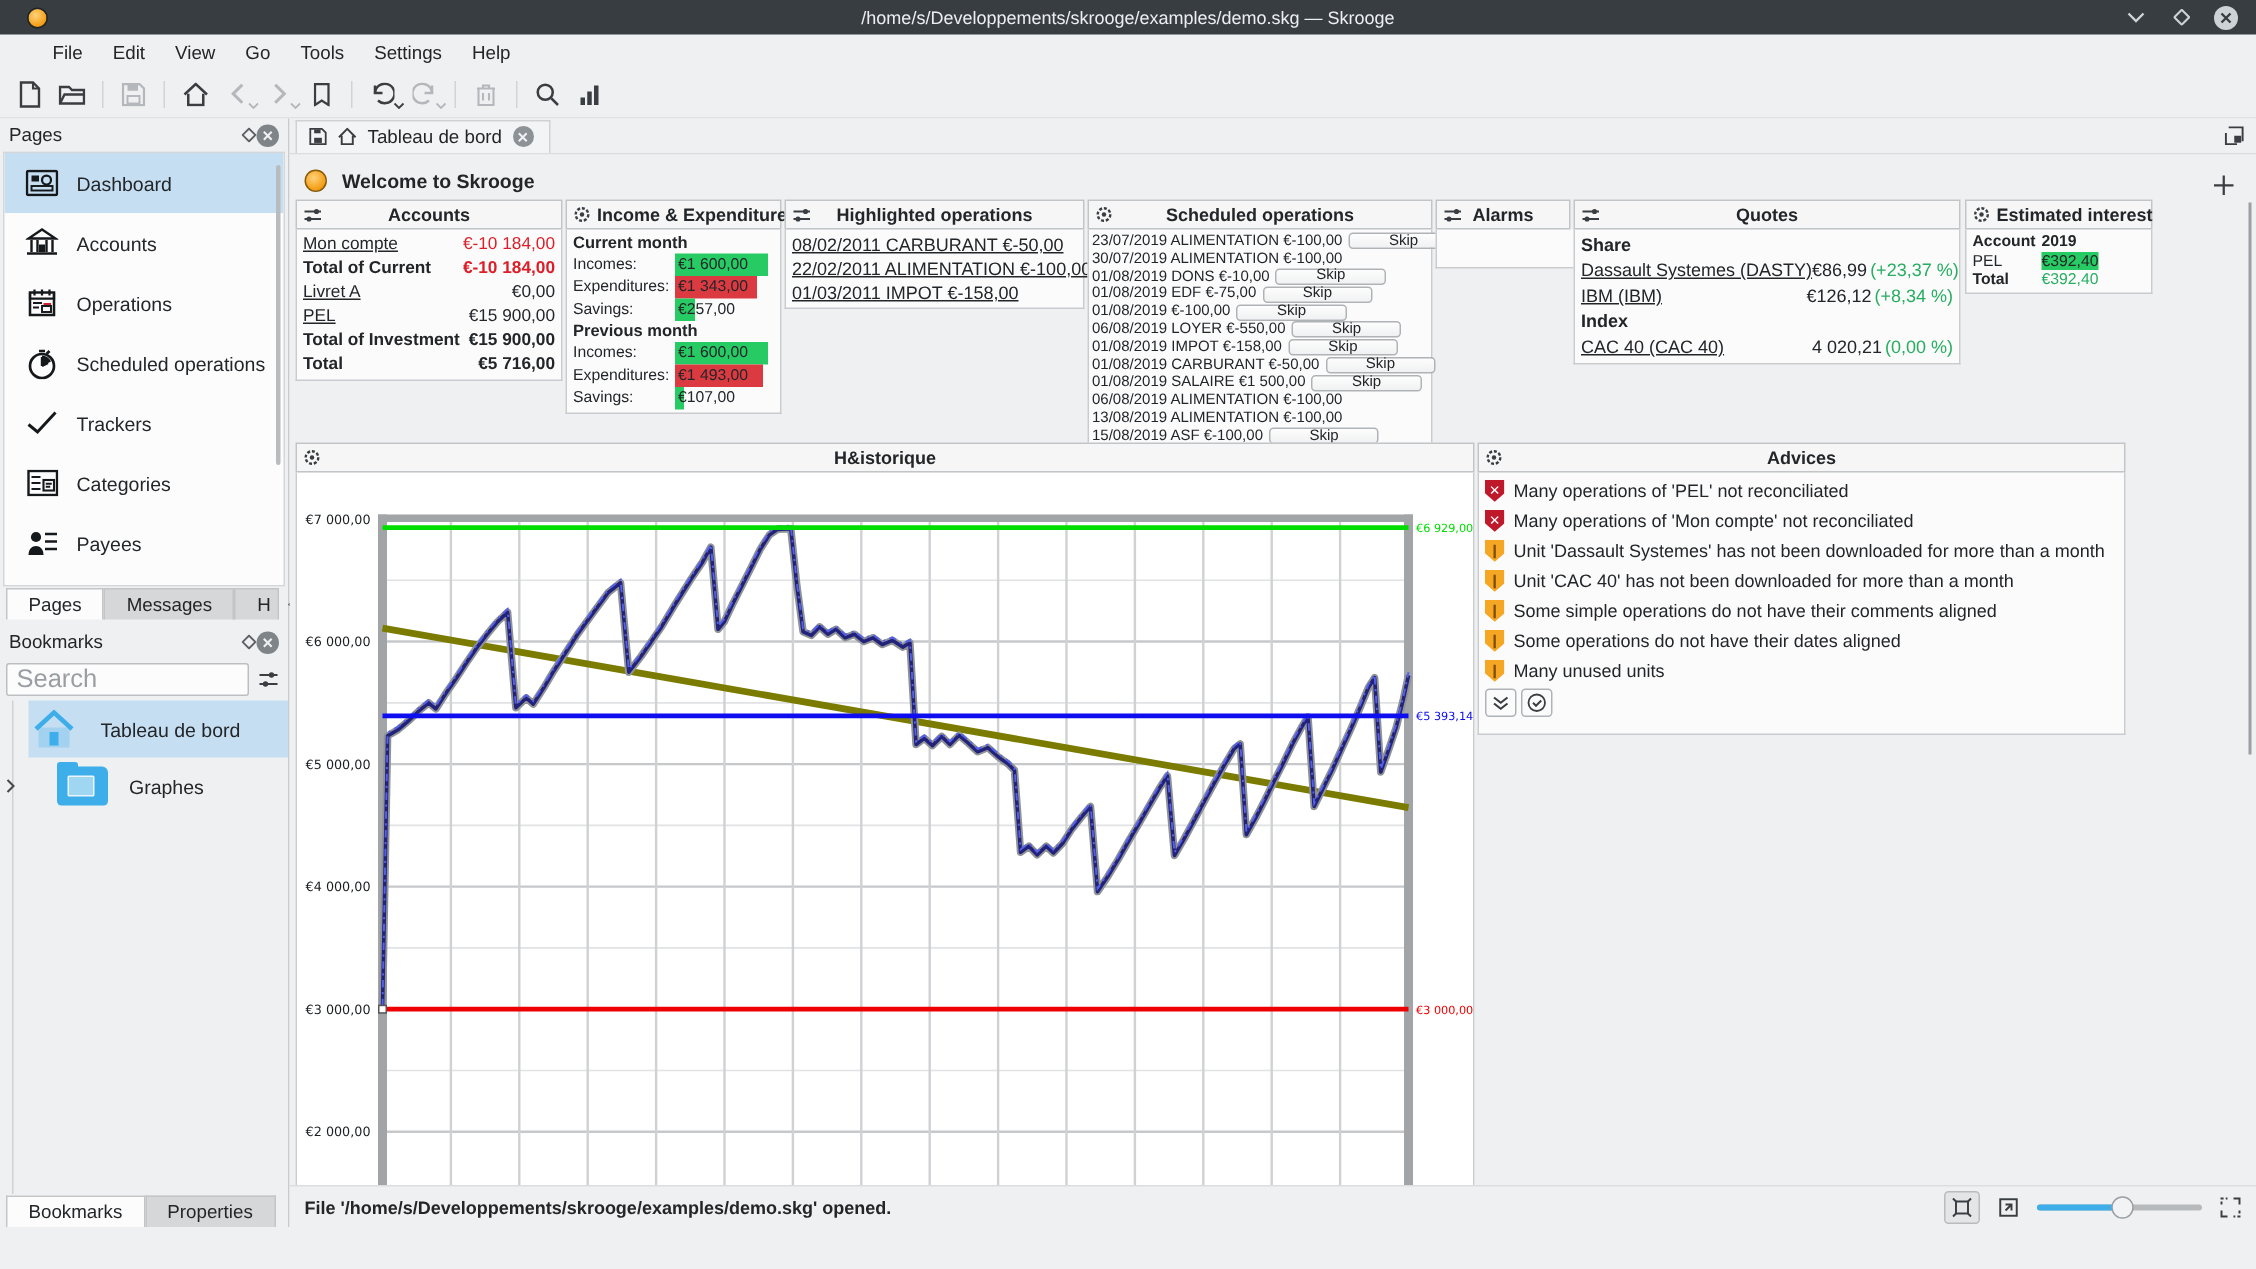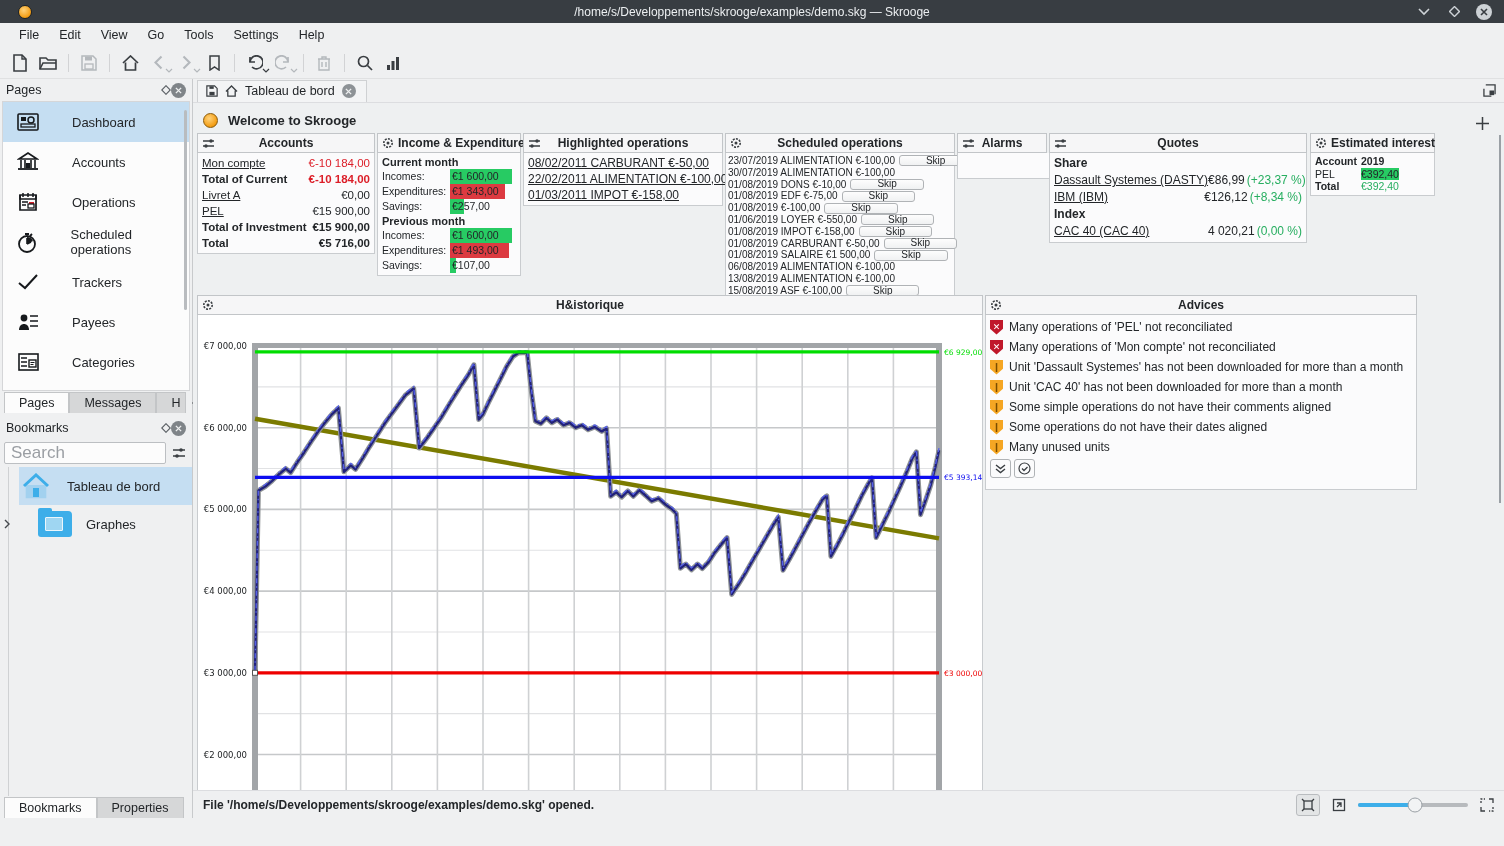--- a/index.html
+++ b/index.html
@@ -10,38 +10,38 @@
 
   
   .titlebar { height:23px; background:#383d42; display:flex; align-items:center; position:relative;gap:29px; }
   .titlebar .appicon { width:14px; height:14px; border-radius:50%; background:radial-gradient(circle at 40% 35%,#ffd27a,#f39c12 70%,#b9770e); margin-left:18px; border:1px solid #1f2326; }
   .titlebar .wtitle { position:absolute; left:0; right:0; text-align:center; color:#eceff1; font-size:12px; }
   .winbtns { margin-left:auto; display:flex; align-items:center; gap:14px; padding-right:12px; z-index:2; }
   .winbtns .wb { color:#cdd2d6; width:16px; height:16px; display:flex; align-items:center; justify-content:center; }
   .wb-close { background:#cdd2d6; color:#383d42 !important; border-radius:50%; font-weight:bold; }
 
   
-  .menubar { height:24px; display:flex; align-items:center; padding-left:10px; gap:2px; background:#eff0f1; }
+  .menubar { height:24px; display:flex; align-items:center; padding-left:26px; gap:2px; background:#eff0f1; }
   .menuitem { padding:3px 9px; font-size:12.5px; }
   .toolbar { height:32px; display:flex; align-items:center; padding-left:6px; background:#eff0f1; border-bottom:1px solid #e0e1e2; }
   .tbtn { width:28px; height:26px; display:flex; align-items:center; justify-content:center; color:#3a3e42; position:relative; }
   .tbtn.disabled { color:#b4b8bc; }
   .tbtn .ddc { position:absolute; right:-1px; bottom:3px; }
   .tsep { width:1px; height:18px; background:#d2d3d5; margin:0 6px; }
 
   
   .mainrow { display:flex; height:739px; }
   .dock { width:193px; border-right:1px solid #c8cacc; display:flex; flex-direction:column; background:#eff0f1; }
   .panel-head { height:22px; display:flex; align-items:center; padding:0 6px; font-size:12.5px; }
   .panel-head .ph-title { flex:1; }
   .panel-head .ph-ic { color:#5c6166; margin-left:8px; }
   .ph-close { width:15px; height:15px; background:#7f8488; color:#eff0f1; border-radius:50%; display:flex; align-items:center; justify-content:center; font-size:10px; }
 
   .pages-list { background:#fcfcfc; border:1px solid #d5d6d8; margin:0 2px; height:290px; position:relative; overflow:hidden; }
-  .page-item { height:40px; display:flex; align-items:center; padding-left:12px; gap:31px; }
+  .page-item { height:40px; display:flex; align-items:center; padding-left:12px; gap:10px; }
   .page-item.sel { background:#c5def2; }
   .page-item .pi-ic { width:26px; display:flex; justify-content:center; color:#16191c; }
   .page-item .pi-lb { font-size:13px; }
   .vscroll { position:absolute; right:2px; width:3px; background:#b9bcbf; border-radius:2px; }
 
   .dock-tabs { height:22px; display:flex; align-items:flex-end; padding-left:4px; }
   .dtab { padding:3px 14px; font-size:12.5px; background:#d6d7d8; border:1px solid #c3c5c7; border-bottom:none; }
   .dtab.active { background:#fcfcfc; }
   .dtab.cut { max-width:26px; overflow:hidden; }
   .dt-arrows { display:flex; gap:8px; margin:0 0 5px 6px; color:#45494d; }
@@ -356,40 +356,40 @@
                 <path d="M2 9l6 5L20 1" fill="none" stroke="currentColor" stroke-width="2"></path>
               </svg>
             </span>
           </span>
           <span class="pi-lb">Trackers</span>
         </div>
         <div class="page-item">
           <span class="pi-ic">
             <span style="display: flex;">
               <svg width="21" height="18" viewBox="0 0 21 18">
-                <circle cx="6" cy="5" r="3.4" fill="currentColor"></circle>
-                <path d="M1 17c0-4 2.4-6 5-6s5 2 5 6z" fill="currentColor"></path>
-                <path d="M12 3h8M12 8h8M12 13h8" stroke="currentColor" stroke-width="1.7"></path>
-              </svg>
-            </span>
-          </span>
-          <span class="pi-lb">Payees</span>
-        </div>
-        <div class="page-item">
-          <span class="pi-ic">
-            <span style="display: flex;">
-              <svg width="21" height="18" viewBox="0 0 21 18">
                 <rect x="1" y="1" width="19" height="16" fill="none" stroke="currentColor" stroke-width="1.6"></rect>
                 <path d="M3 5h6M3 9h6M3 13h6" stroke="currentColor" stroke-width="1.4"></path>
                 <rect x="11" y="7" width="7" height="7" fill="none" stroke="currentColor" stroke-width="1.4"></rect>
                 <path d="M12.5 9.5h4M12.5 11.5h3" stroke="currentColor" stroke-width="1.2"></path>
               </svg>
             </span>
           </span>
           <span class="pi-lb">Categories</span>
+        </div>
+        <div class="page-item">
+          <span class="pi-ic">
+            <span style="display: flex;">
+              <svg width="21" height="18" viewBox="0 0 21 18">
+                <circle cx="6" cy="5" r="3.4" fill="currentColor"></circle>
+                <path d="M1 17c0-4 2.4-6 5-6s5 2 5 6z" fill="currentColor"></path>
+                <path d="M12 3h8M12 8h8M12 13h8" stroke="currentColor" stroke-width="1.7"></path>
+              </svg>
+            </span>
+          </span>
+          <span class="pi-lb">Payees</span>
         </div>
       </div>
     <div class="dock-tabs" id="pages-tabs">
         <span class="dtab active">Pages</span>
         <span class="dtab">Messages</span>
         <span class="dtab cut">H</span>
         <span class="dt-arrows">
           <span style="display: flex;">
             <svg width="6" height="10" viewBox="0 0 6 10">
               <path d="M5 1L1 5l4 4" fill="none" stroke="currentColor" stroke-width="1.4"></path>
@@ -628,21 +628,21 @@
             </div>
             <div class="sch-row">
               <span>01/08/2019 EDF €-75,00</span>
               <span class="skipbtn">Skip</span>
             </div>
             <div class="sch-row">
               <span>01/08/2019  €-100,00</span>
               <span class="skipbtn">Skip</span>
             </div>
             <div class="sch-row">
-              <span>01/06/2019 LOYER €-550,00</span>
+              <span>06/08/2019 LOYER €-550,00</span>
               <span class="skipbtn">Skip</span>
             </div>
             <div class="sch-row">
               <span>01/08/2019 IMPOT €-158,00</span>
               <span class="skipbtn">Skip</span>
             </div>
             <div class="sch-row">
               <span>01/08/2019 CARBURANT €-50,00</span>
               <span class="skipbtn">Skip</span>
             </div>

